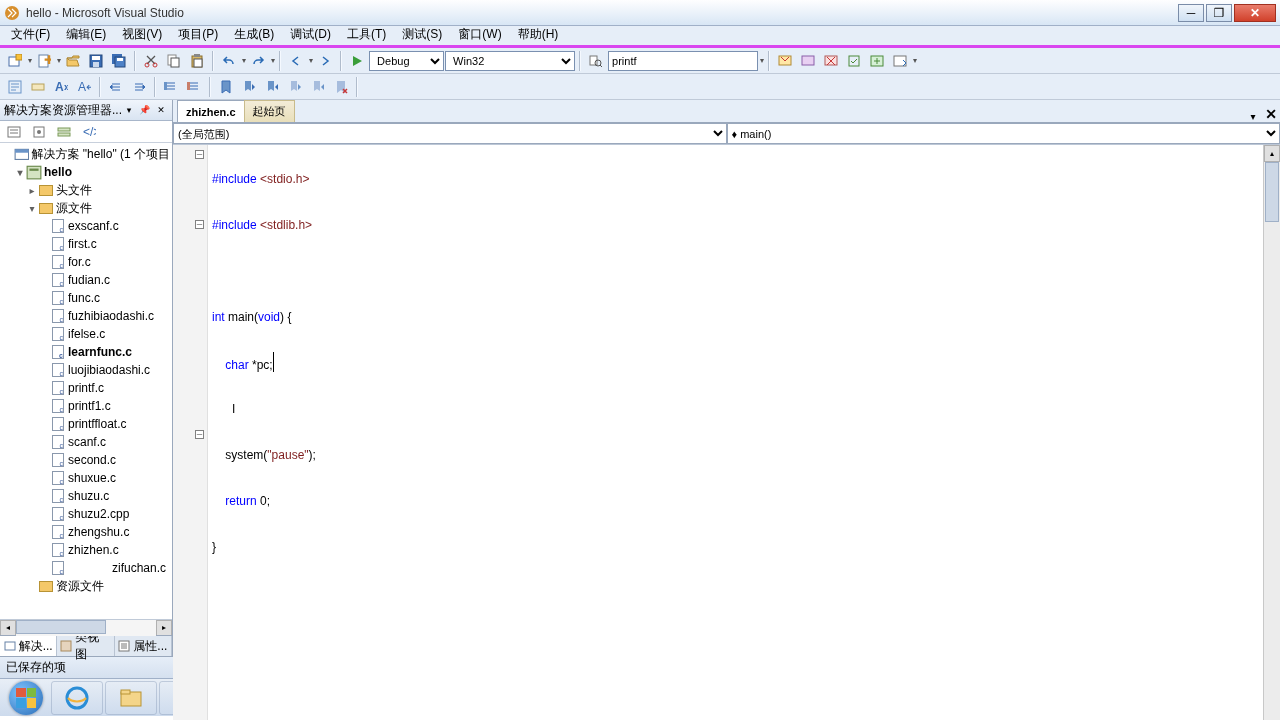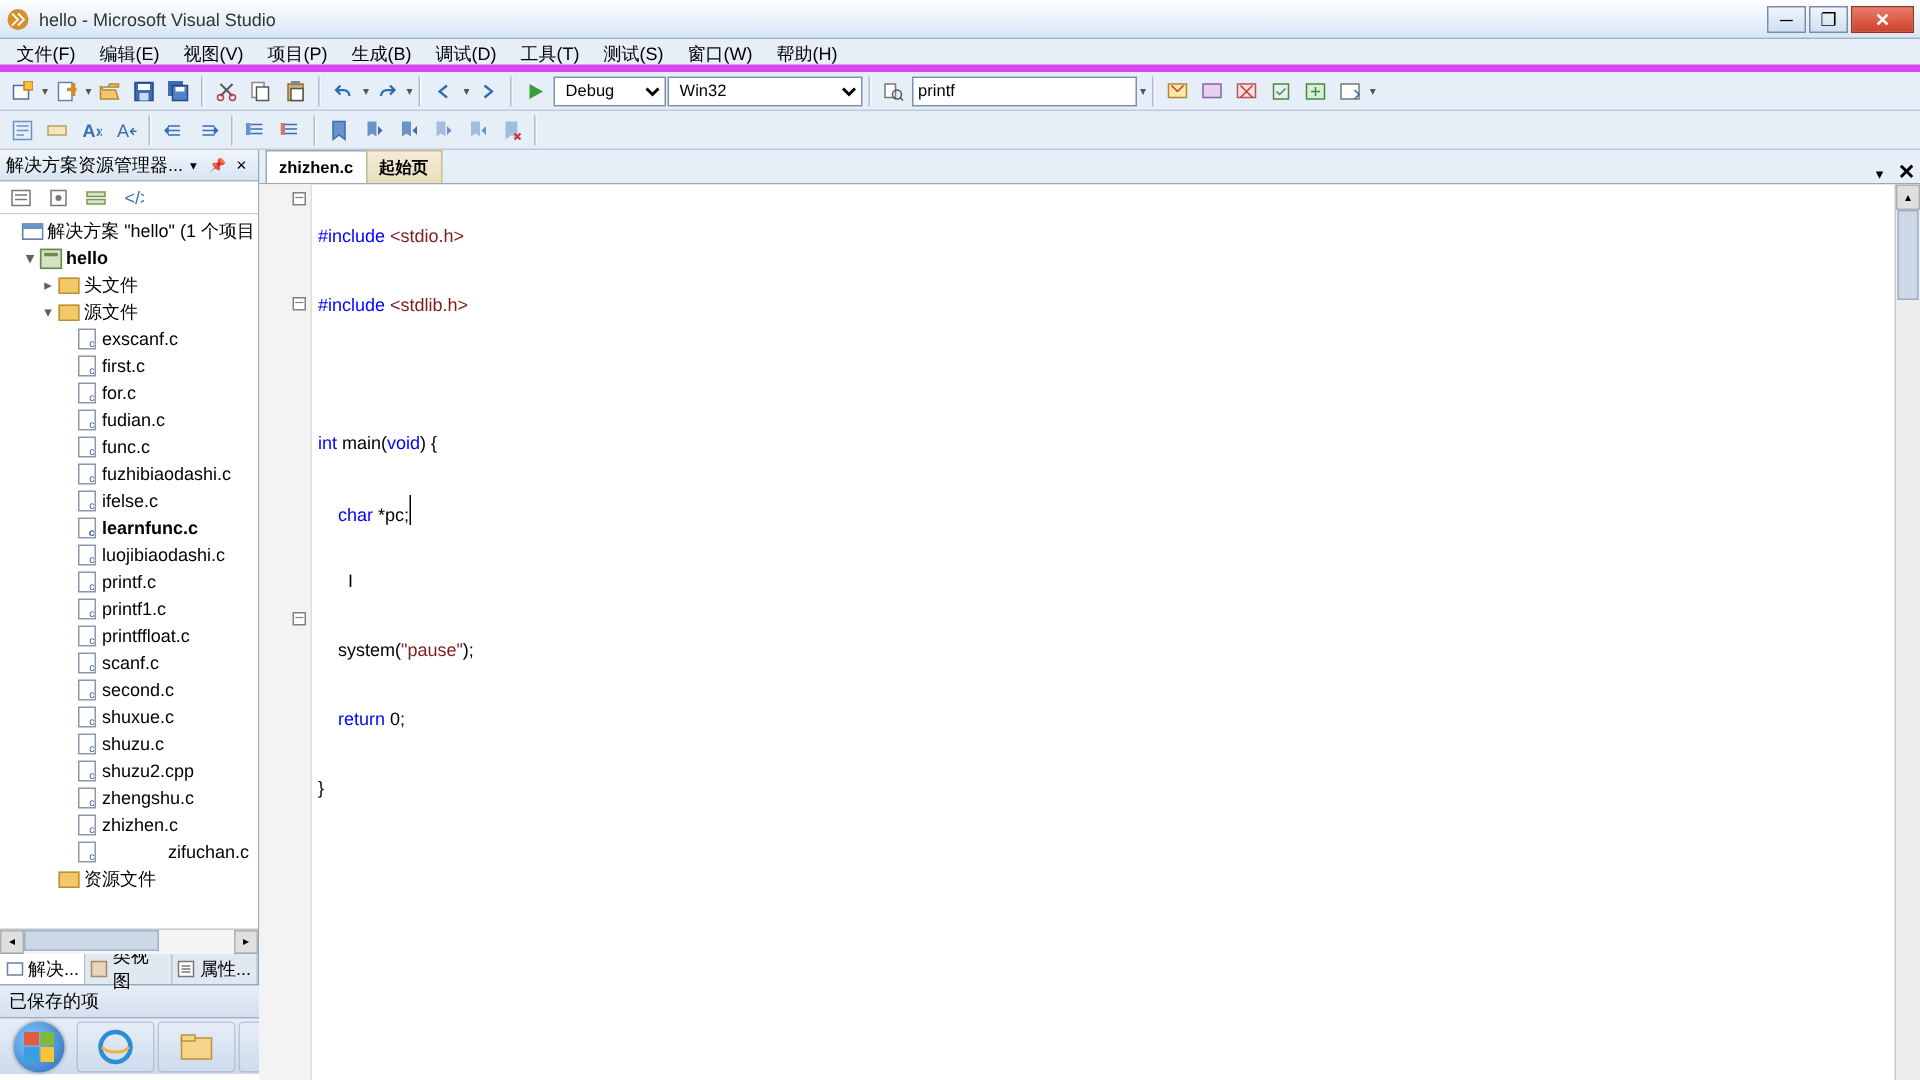--- a/index.html
+++ b/index.html
@@ -9,21 +9,21 @@
 .titlebar { height:26px; background:linear-gradient(#fefeff,#d8e6f5); border-bottom:1px solid #a0b0c8; display:flex; align-items:center; padding:0 4px; }
 .vs-logo { width:16px; height:16px; margin-right:6px; display:inline-block; }
 .vs-logo svg { width:16px; height:16px; }
 .title-text { color:#333; }
 .winbtns { margin-left:auto; display:flex; gap:2px; }
 .winbtn { width:26px; height:18px; border:1px solid #7a8ca8; background:linear-gradient(#f0f5fb,#cfe0f2); display:flex; align-items:center; justify-content:center; cursor:pointer; font-size:10px; }
 .winbtn.close { background:linear-gradient(#e97c6c,#d1412b); color:#fff; border-color:#a03020; width:42px; }
 .winbtn.close span{ font-weight:bold; font-size:12px;}
 
 
-.menubar { height:22px; background:#e6eef8; border-bottom:5px solid #d946ef; display:flex; align-items:flex-start; padding:0 4px; gap:2px; }
+.menubar { height:22px; background:#e6eef8; border-bottom:3px solid #d946ef; display:flex; align-items:flex-end; padding:0 4px; gap:2px; }
 .menubar span { padding:2px 7px; cursor:pointer; }
 
 
 .toolbar { display:flex; align-items:center; padding:2px 4px; background:#e6eef8; border-bottom:1px solid #c0cad8; gap:1px; height:26px; }
 .tbtn { width:22px; height:22px; display:flex; align-items:center; justify-content:center; border:1px solid transparent; cursor:pointer; }
 .tdrop { font-size:8px; color:#555; padding-left:1px; }
 .sep { width:2px; height:20px; border-left:1px solid #b0bccc; border-right:1px solid #f5f9ff; margin:0 3px; }
 .combo { height:20px; border:1px solid #7a90b0; background:#fff; font-size:11px; padding:0 3px; }
 .combo.config { width:75px; }
 .combo.platform { width:130px; }
@@ -49,21 +49,21 @@
 .sbscroll .sarrow{width:16px;height:16px;background:#e0e0e0;border:1px solid #b0b0b0;display:flex;align-items:center;justify-content:center;font-size:8px;}
 .sbscroll .strack{flex:1;background:#f5f5f5;height:16px;position:relative;}
 .sbscroll .thumb{position:absolute;left:0;height:14px;width:90px;background:#cdd8e6;border:1px solid #9fb0c7;top:0;}
 .sidebar-tabs { height:21px; display:flex; border-top:1px solid #9aa8bc; background:#e0e8f2; }
 .sidebar-tabs .stab { flex:1; display:flex; align-items:center; justify-content:center; border-right:1px solid #b8c3d2; gap:3px; padding:0 3px; font-size:11px; cursor:pointer; }
 .sidebar-tabs .stab.active { background:#fff; }
 
 
 .editor { flex:1; display:flex; flex-direction:column; }
 .doctabs { height:23px; display:flex; align-items:flex-end; background:#e6eef8; border-bottom:1px solid #9aa8bc; padding-left:4px; }
-.doctab { height:22px; padding:0 8px; display:flex; align-items:center; background:#fdfdfd; border:1px solid #9aa8bc; border-bottom:none; margin-right:-1px; font-size:11px; cursor:pointer;font-weight:bold; }
+.doctab { height:22px; padding:0 8px; display:flex; align-items:center; background:#fdfdfd; border:1px solid #9aa8bc; border-bottom:none; margin-right:-1px; font-size:11px; cursor:pointer; }
 .doctab.active { font-weight:bold; background:#fff; }
 .doctab.start { background:linear-gradient(#f3ecd8,#e9dfba); border-color:#c8bb8c; }
 .doctabs .tabspacer { flex:1; }
 .doctabs .tabmenu { width:18px; text-align:center; cursor:pointer; font-size:10px; }
 .doctabs .tabclose { width:18px; text-align:center; cursor:pointer; font-size:14px; font-weight:bold; }
 .navbar { height:22px; display:flex; border-bottom:1px solid #bcc7d6; }
 .navbar select { flex:1; height:21px; border:1px solid #9aa8bc; font-size:11px; background:#fff; }
 .code { flex:1; display:flex; background:#fff; position:relative; }
 .gutter { width:35px; background:#f3f3f3; border-right:1px solid #e0e0e0; }
 .fold { position:absolute; left:22px; font-size:11px; color:#808080; border:1px solid #808080; width:9px; height:9px; line-height:7px; text-align:center; background:#fff;}
@@ -591,20 +591,24 @@
     </div>
   </div>
 
   <div class="editor">
     <div class="doctabs">
       <div class="doctab active">zhizhen.c</div>
       <div class="doctab start">起始页</div>
       <div class="tabspacer"></div>
       <div class="tabmenu">▾</div>
       <div class="tabclose">✕</div>
+    </div>
+    <div class="navbar">
+      <select><option>(全局范围)</option></select>
+      <select><option>♦ main()</option></select>
     </div>
     <div class="code">
       <div class="gutter">
         <div class="fold" style="top:5px">−</div>
         <div class="fold" style="top:75px">−</div>
         <div class="fold" style="top:285px">−</div>
       </div>
       <div class="codearea">
 <div class="codeline"><span class="pp">#include</span><span class="str"> &lt;stdio.h&gt;</span></div>
 <div class="codeline"><span class="pp">#include</span><span class="str"> &lt;stdlib.h&gt;</span></div>

